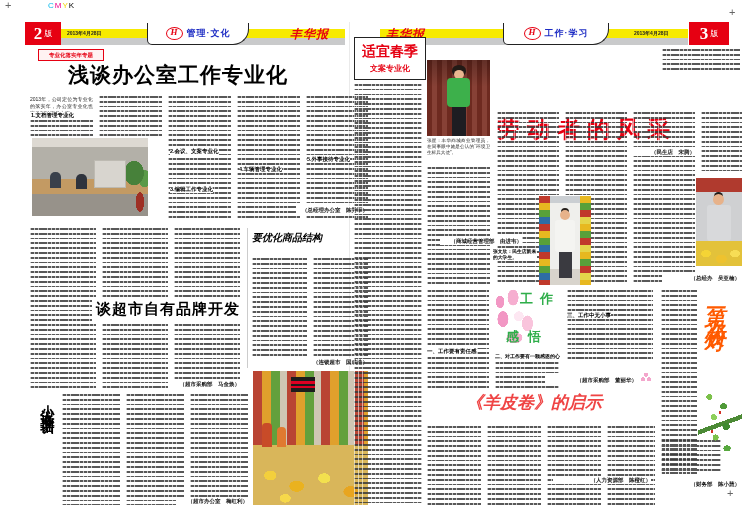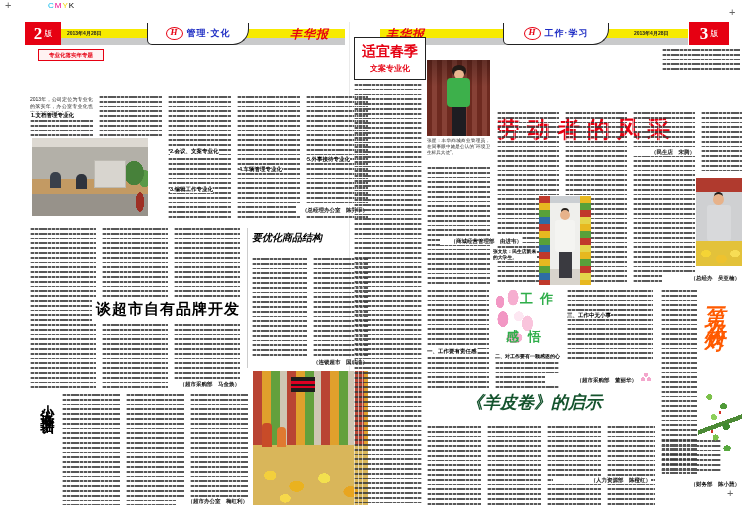--- a/index.html
+++ b/index.html
@@ -57,20 +57,21 @@
   <div class="date" style="left:67px;top:29px;">2013年4月28日</div>
   <div class="abs tab" style="left:147px;top:23px;width:100px;height:21px;">
     <span class="logo">
         <i>H</i>
       </span>
     <span class="sect">管理·文化</span>
   </div>
   <div class="abs paper" style="left:290px;top:26px;">丰华报</div>
   <div class="abs" style="left:38px;top:49px;width:64px;height:10px;border:1px solid #e60012;background:#fff2f2;color:#e60012;font-weight:bold;font-size:5.5px;line-height:10px;text-align:center;">专业化落实年专题</div>
 
+  <div class="abs serif" style="left:68px;top:61px;width:238px;height:28px;font-size:21px;font-weight:bold;letter-spacing:1px;color:#000;white-space:nowrap;">浅谈办公室工作专业化</div>
 
   <div class="abs t5" style="left:30px;top:96px;width:63px;height:16px;">2013年，公司定位为专业化的落实年，办公室专业化也应做到以下几方面。</div>
   <div class="subhead" style="left:31px;top:112px;">1.文档管理专业化</div>
   <div class="gk" style="left:30px;top:120px;width:63px;height:17px;"></div>
   <div class="gk" style="left:99px;top:96px;width:63px;height:41px;"></div>
   <div class="gk" style="left:168px;top:96px;width:63px;height:122px;"></div>
   <div class="gk" style="left:237px;top:96px;width:63px;height:122px;"></div>
   <div class="gk" style="left:306px;top:96px;width:62px;height:122px;"></div>
   <div class="subhead" style="left:170px;top:148px;">2.会议、文案专业化</div>
   <div class="subhead" style="left:170px;top:186px;">3.编辑工作专业化</div>
@@ -203,21 +204,21 @@
   <div class="subhead" style="left:427px;top:348px;">一、工作要有责任感</div>
   <div class="subhead" style="left:495px;top:353px;font-size:5px;">二、对工作要有一颗感恩的心</div>
   <div class="subhead" style="left:567px;top:312px;">三、工作中无小事</div>
   <div class="byline" style="left:545px;top:376px;width:92px;">（超市采购部　董丽华）</div>
   <span class="abs" style="left:640px;top:372px;width:12px;height:12px;background-image:
       radial-gradient(3px 3px at 50% 22%,#f3a6cc 70%,transparent 72%),
       radial-gradient(3px 3px at 24% 60%,#f3a6cc 70%,transparent 72%),
       radial-gradient(3px 3px at 76% 60%,#f3a6cc 70%,transparent 72%),
       radial-gradient(2px 2px at 50% 52%,#fff 70%,transparent 72%);"></span>
 
-  <div class="abs serif" style="left:466px;top:391px;width:170px;height:28px;font-style:italic;font-weight:bold;font-size:17px;white-space:nowrap;color:#14532d;">《羊皮卷》的启示</div>
+  <div class="abs serif" style="left:466px;top:391px;width:170px;height:28px;font-style:italic;font-weight:bold;font-size:17px;white-space:nowrap;color:#ef4444;">《羊皮卷》的启示</div>
   <div class="gk" style="left:427px;top:426px;width:54px;height:79px;"></div>
   <div class="gk" style="left:487px;top:426px;width:54px;height:79px;"></div>
   <div class="gk" style="left:547px;top:426px;width:54px;height:79px;"></div>
   <div class="gk" style="left:607px;top:426px;width:48px;height:79px;"></div>
   <div class="byline" style="left:553px;top:476px;width:98px;">（人力资源部　陈橙红）</div>
 
   <div class="gk" style="left:661px;top:290px;width:36px;height:186px;"></div>
   <div class="gk" style="left:661px;top:440px;width:60px;height:34px;"></div>
   <div class="abs vhead" style="left:703px;top:292px;width:26px;height:150px;font-size:20px;font-style:italic;color:#ff5a00;letter-spacing:6px;">第一次校对</div>
   <div class="abs" style="left:698px;top:386px;width:44px;height:78px;background-image:

